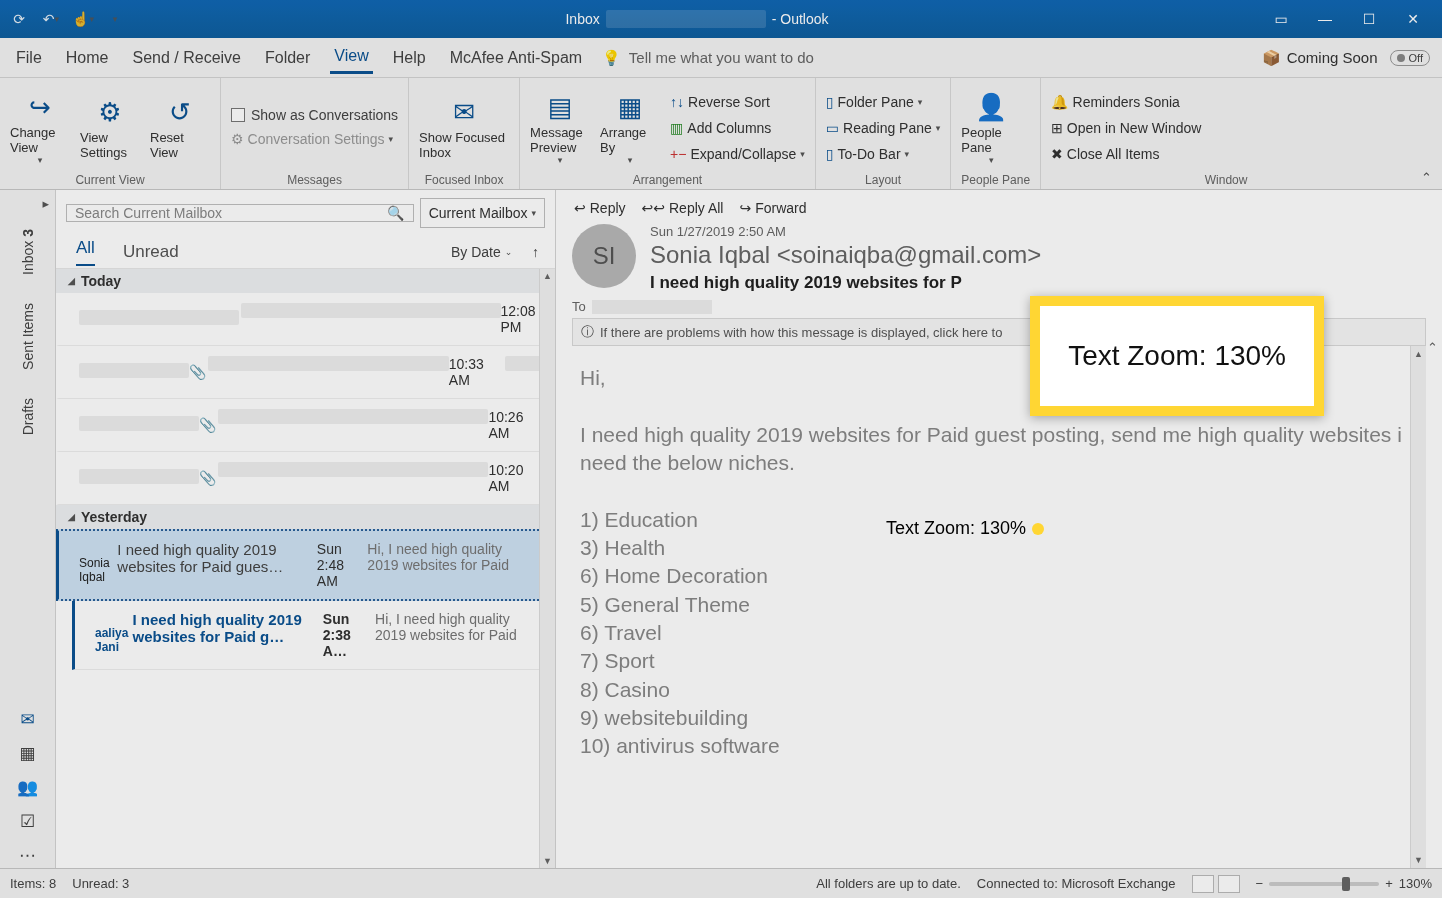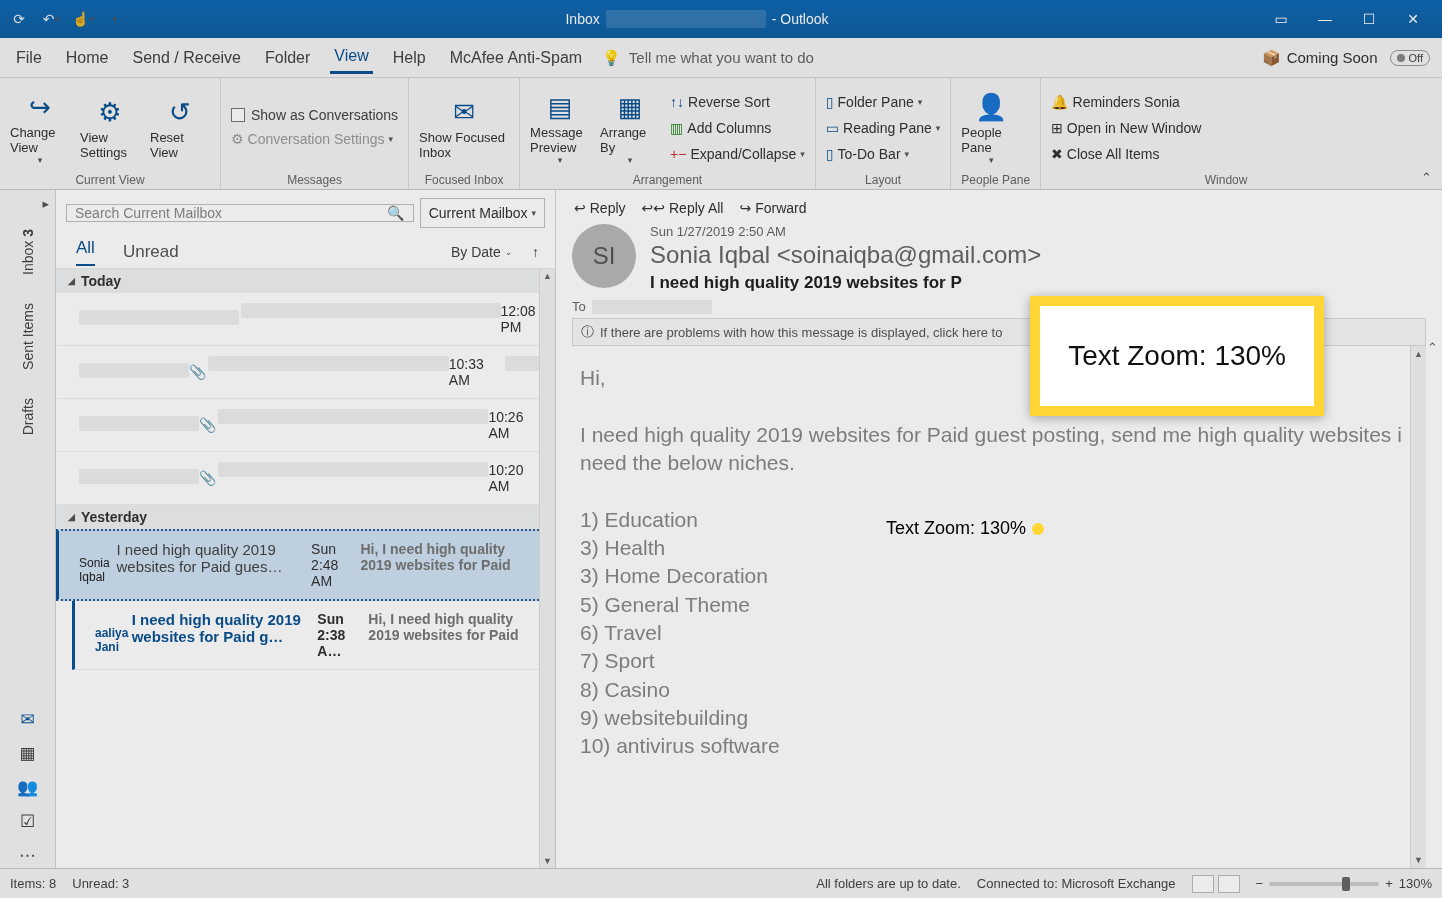--- a/index.html
+++ b/index.html
@@ -60,21 +60,21 @@
   .filterrow .f.active { color:#0b5394; border-bottom:2px solid #0b5394; padding-bottom:6px;}
   .filterrow .sort { margin-left:auto; font-size:14px; color:#444; display:flex; align-items:center; gap:4px;}
   .listbody { flex:1; overflow:hidden; position:relative;}
   .dategrp { background:#eef0f2; font-size:14px; font-weight:600; color:#333; padding:4px 12px; display:flex; align-items:center; gap:6px;}
   .msgitem { border-bottom:1px solid #eee; padding:10px 16px 10px 20px; display:flex; gap:2px; border-left:3px solid transparent;}
   .msgitem .row1 { display:flex; align-items:center;}
   .msgitem .from { font-size:12px; color:#222; flex:1; height:18px;}
   .msgitem .meta { display:flex; align-items:center; gap:8px; color:#444; font-size:14px;}
   .msgitem .subj { font-size:15px; color:#444; display:flex;}
   .msgitem .subj .time { margin-left:auto; font-size:14px; color:#333;}
-  .msgitem .prev { font-size:14px; color:#777;font-weight:bold;}
+  .msgitem .prev { font-size:14px; color:#777;}
   .msgitem.selected { background:#cfe2f3; border:2px dotted #2a6099; border-left:3px solid #0b5394;}
   .msgitem.unread { border-left:3px solid #0b5394;margin-left:16px;}
   .msgitem.unread .from, .msgitem.unread .subj { color:#0b5394; font-weight:600;}
   .redline { background:#eee; height:15px; border-radius:2px;}
   .scroll { position:absolute; right:0; top:0; bottom:0; width:16px; background:#f1f1f1; border-left:1px solid #ddd;}
   .scroll::before{content:"▲"; position:absolute; top:2px; left:3px; font-size:9px; color:#666;}
   .scroll::after{content:"▼"; position:absolute; bottom:2px; left:3px; font-size:9px; color:#666;}
 
   
   .readpane { flex:1; background:#fff; padding: 8px 16px 0 16px; display:flex; flex-direction:column; position:relative;}
@@ -445,21 +445,21 @@
       </div>
     <div class="infobar">
         <span>ⓘ</span>
         <span>If there are problems with how this message is displayed, click here to</span>
       </div>
     <div class="bodyarea">
       <p>Hi,</p><br>
       <p>I need high quality 2019 websites for Paid guest posting, send me high quality websites i need the below niches.</p><br>
       <p>1)  Education</p>
       <p>3)  Health</p>
-      <p>3)  Home Decoration</p>
+      <p>6)  Home Decoration</p>
       <p>5)  General Theme</p>
       <p>6)  Travel</p>
       <p>7)  Sport</p>
       <p>8)  Casino</p>
       <p>9)  websitebuilding</p>
       <p>10) antivirus software</p>
       <div class="scroll2"></div>
     </div>
     <div style="position:absolute; right:4px; top:150px; color:#666;">⌃</div>
   </div>

